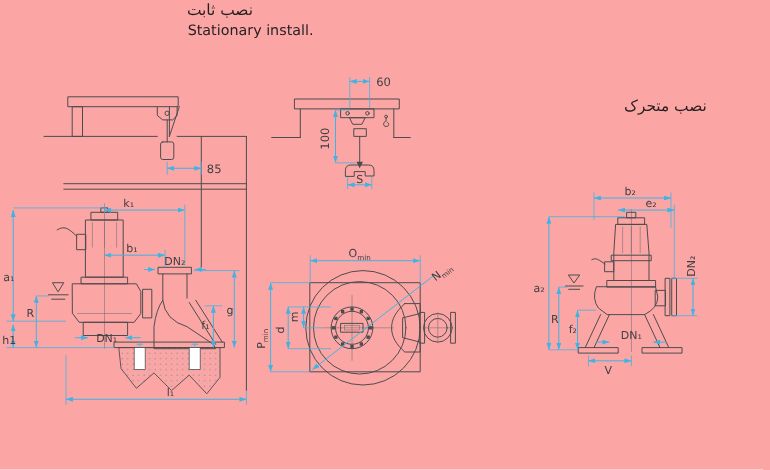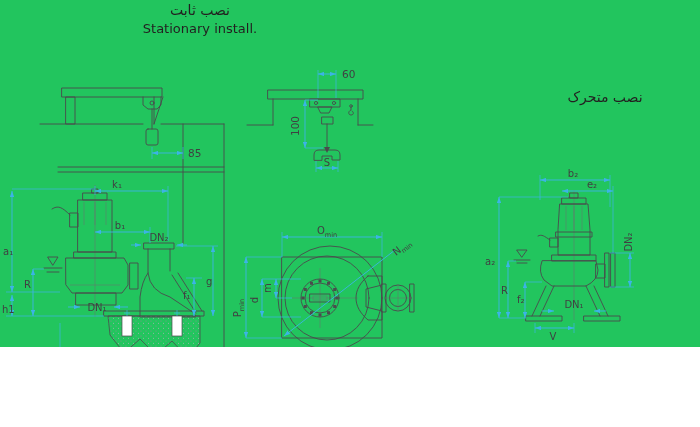--- a/index.html
+++ b/index.html
@@ -1,21 +1,21 @@
 <!DOCTYPE html>
 <html><head>
 <meta charset="utf-8">
 <style>
   html,body { margin:0; padding:0; background:#ffffff; }
   #screen {
-    position:relative; width:700px; height:347px; background:#22c55e;
+    position:relative; width:700px; height:427px; background:#fca5a5;
     font-family:"DejaVu Sans", sans-serif; color:#414042; overflow:hidden;
   }
   .title-fa { position:absolute; font-size:14px; direction:rtl; text-align:center; color:#231f20; }
-  .title-en { position:absolute; font-size:13px; text-align:center; color:#231f20; }
+  .title-en { position:absolute; font-size:13px; text-align:right; color:#231f20; }
   #title-stationary-fa { left:130px; top:2px;  width:140px; }
   #title-stationary-en { left:115px; top:21px; width:170px; }
   #title-portable-fa   { left:543px; top:56px; width:124px;margin-top:33px; }
   #title-portable-en   { left:481px; top:82px; width:124px; }
 
   svg { position:absolute; overflow:visible; }
   #svg-stationary { left:0px;   top:85px;  }
   #svg-middle     { left:232px; top:60px;  }
   #svg-portable   { left:480px; top:160px; }
 

